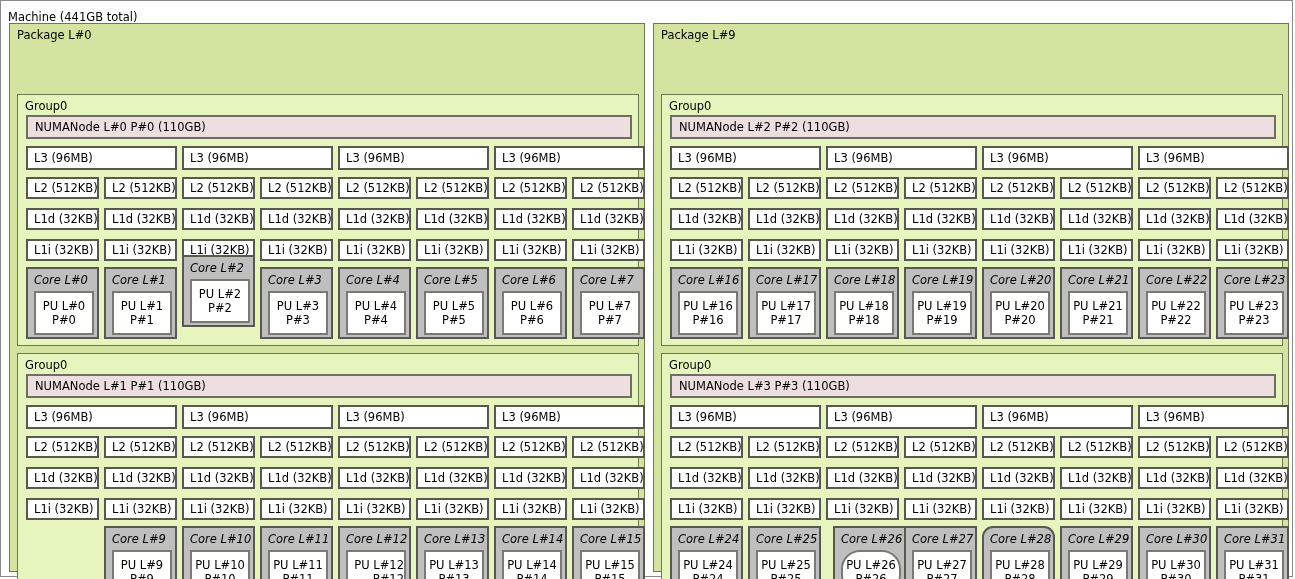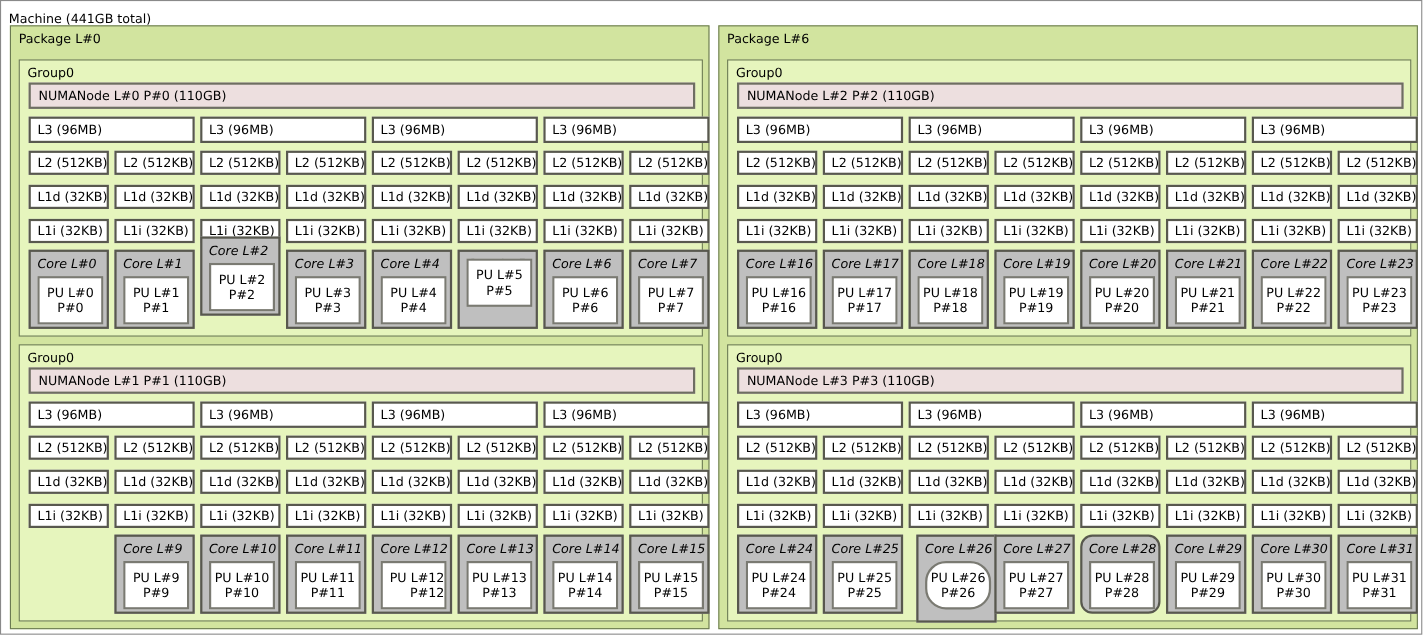--- a/index.html
+++ b/index.html
@@ -49,20 +49,21 @@
     font-size: 11.5px;
     white-space: nowrap;
   }
 
   
   .group {
     position: absolute;
     background: #e6f5bd;
     border: 1px solid #6b7a52;
     box-sizing: border-box;
+    margin-top: 40px;
   }
   .group-title {
     position: absolute;
     left: 7px;
     top: 4px;
     font-size: 11.5px;
     white-space: nowrap;
   }
 
   
@@ -254,21 +255,21 @@
         </div>
         <div class="core" style="left: 320px; top: 172px; width: 73px; height: 72px;">
           <div class="core-label">Core L#4</div>
           <div class="pu" style="left: 6px; top: 22px; width: 60px; height: 44px;">
             <span>PU L#4</span>
             <span>P#4</span>
           </div>
         </div>
         <div class="core" style="left: 398px; top: 172px; width: 73px; height: 72px;">
           <div class="core-label">Core L#5</div>
-          <div class="pu" style="left: 6px; top: 6px; width: 60px; height: 44px;">
+          <div class="pu" style="left: 6px; top: 22px; width: 60px; height: 44px;">
             <span>PU L#5</span>
             <span>P#5</span>
           </div>
         </div>
         <div class="core" style="left: 476px; top: 172px; width: 73px; height: 72px;">
           <div class="core-label">Core L#6</div>
           <div class="pu" style="left: 6px; top: 22px; width: 60px; height: 44px;">
             <span>PU L#6</span>
             <span>P#6</span>
           </div>
@@ -415,21 +416,21 @@
         <div class="core" style="left: 554px; top: 172px; width: 73px; height: 72px;">
           <div class="core-label">Core L#15</div>
           <div class="pu" style="left: 6px; top: 22px; width: 60px; height: 44px;">
             <span>PU L#15</span>
             <span>P#15</span>
           </div>
         </div>
       </div>
     </div>
     <div class="package" style="left: 652px; top: 22px; width: 636px; height: 549px;">
-      <div class="package-title">Package L#6</div>
+      <div class="package-title">Package L#9</div>
       <div class="group" style="left: 7px; top: 30px; width: 622px; height: 252px;">
         <div class="group-title">Group0</div>
         <div class="numanode" style="left: 8px; top: 20px; width: 606px; height: 24px;">
           <span>NUMANode L#2 P#2 (110GB)</span>
         </div>
         <div class="cache" style="left: 8px; top: 51px; width: 151px; height: 24px;">
           <span>L3 (96MB)</span>
         </div>
         <div class="cache" style="left: 164px; top: 51px; width: 151px; height: 24px;">
           <span>L3 (96MB)</span>

